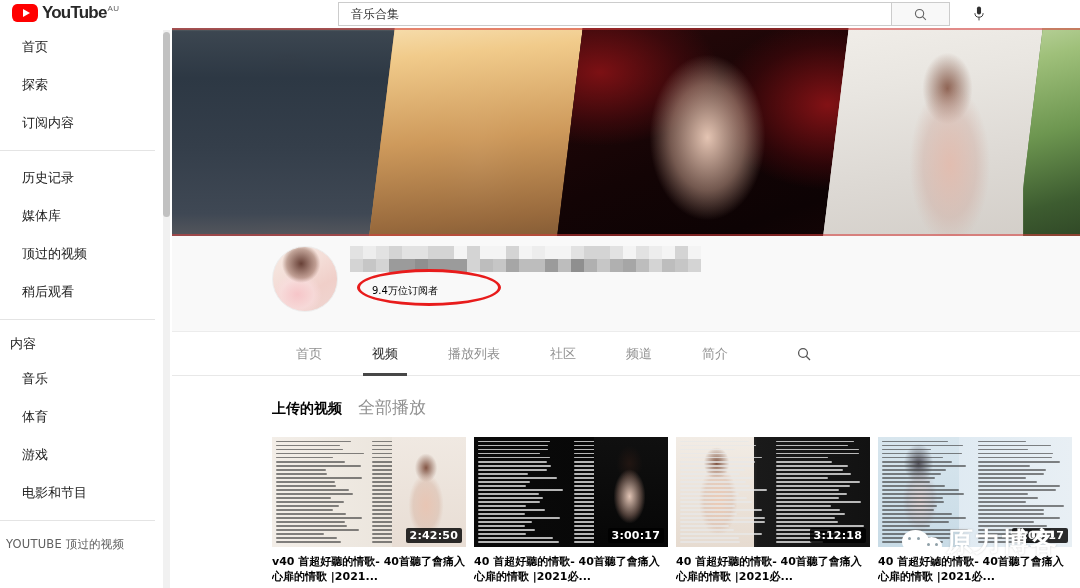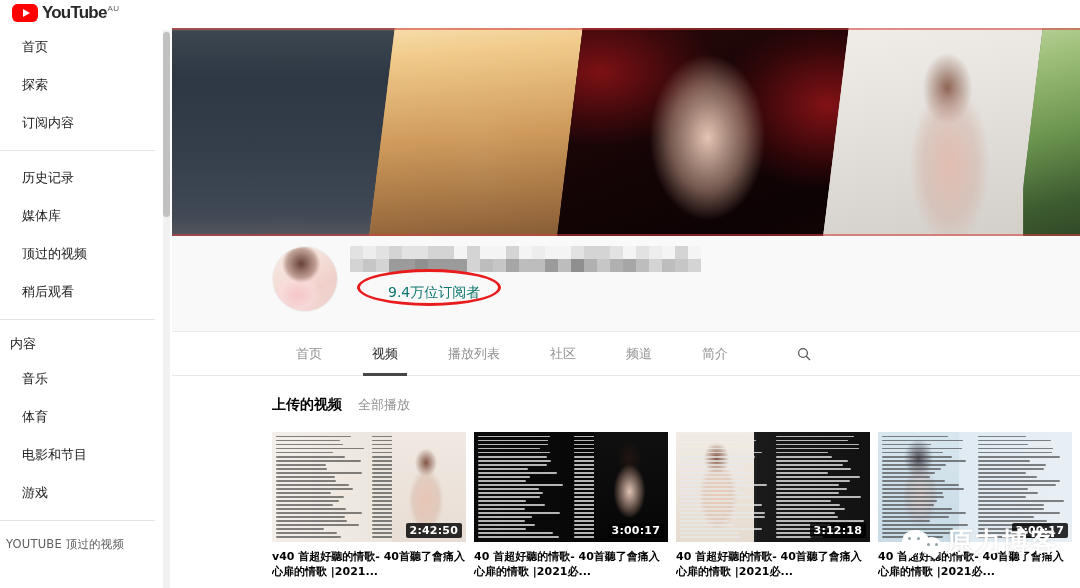--- a/index.html
+++ b/index.html
@@ -228,22 +228,22 @@
   .chan-name-blur {
     position: absolute; left: 178px; top: 10px;
     width: 358px; height: 26px;
     overflow: hidden;
     display: flex; flex-wrap: wrap;
     align-content: flex-start;
   }
   .px { width: 13px; height: 13px; }
 
   .sub-count {
-    position: absolute; left: 216px; top: 48px;
-    font-size: 14px; color: #0f766e;
+    position: absolute; left: 200px; top: 48px;
+    font-size: 10px; color: #000000;
     font-family: "DejaVu Sans", sans-serif;
   }
   .red-ellipse {
     position: absolute; left: 185px; top: 33px;
     width: 144px; height: 37px;
     border: 3px solid #e81c1c;
     border-radius: 50%;
     pointer-events: none;
   }
 
@@ -281,21 +281,21 @@
   }
 
   
   .vid-section { position: relative; padding: 20px 0 0 100px; }
   .sec-head { display: flex; align-items: baseline; margin-bottom: 18px; }
   .sec-title {
     font-size: 14px; font-weight: bold; color: #030303;
     font-family: "DejaVu Sans", sans-serif;
   }
   .sec-action {
-    font-size: 13px; color: #909090;
+    font-size: 17px; color: #909090;
     margin-left: 16px; cursor: pointer;
     font-family: "DejaVu Sans", sans-serif;
   }
   .vid-grid { display: flex; gap: 8px; }
   .vid-card { width: 194px; cursor: pointer; }
   .thumb {
     position: relative;
     width: 194px; height: 110px;
     overflow: hidden;
     background: #000;
@@ -414,20 +414,38 @@
 
   <div class="topbar">
     <div class="logo-wrap">
       <span class="yt-play">
           <span></span>
         </span>
       <span class="yt-word">YouTube</span>
       <span class="yt-country">AU</span>
     </div>
 
+    <div class="search-area">
+      <div class="search-box">
+        <span class="search-value">音乐合集</span>
+      </div>
+      <div class="search-btn">
+        <svg width="15" height="15" viewBox="0 0 24 24">
+          <circle cx="10.5" cy="10.5" r="6.6" fill="none" stroke="#666" stroke-width="1.8"></circle>
+          <line x1="15.4" y1="15.4" x2="20.6" y2="20.6" stroke="#666" stroke-width="1.8"></line>
+        </svg>
+      </div>
+      <div class="mic-btn">
+        <svg width="14" height="20" viewBox="0 0 24 30">
+          <rect x="8.5" y="2" width="7" height="14" rx="3.5" fill="#303030"></rect>
+          <path d="M5 13.5a7 7 0 0 0 14 0" fill="none" stroke="#303030" stroke-width="1.6"></path>
+          <line x1="12" y1="20.5" x2="12" y2="26" stroke="#303030" stroke-width="1.6"></line>
+        </svg>
+      </div>
+    </div>
   </div>
 
   <div class="sidebar">
     <div class="nav-item">
         <span>首页</span>
       </div>
     <div class="nav-item">
         <span>探索</span>
       </div>
     <div class="nav-item">
@@ -452,24 +470,24 @@
     <div class="nav-divider"></div>
 
     <div class="nav-section-title">内容</div>
     <div class="nav-sub">
         <span>音乐</span>
       </div>
     <div class="nav-sub">
         <span>体育</span>
       </div>
     <div class="nav-sub">
+        <span>游戏</span>
+      </div>
+    <div class="nav-sub">
         <span>电影和节目</span>
-      </div>
-    <div class="nav-sub">
-        <span>游戏</span>
       </div>
 
     <div class="nav-divider"></div>
 
     <div class="nav-footer-title">YOUTUBE 顶过的视频</div>
   </div>
 
   <div class="scroll-strip"></div>
   <div class="scroll-thumb"></div>
 

